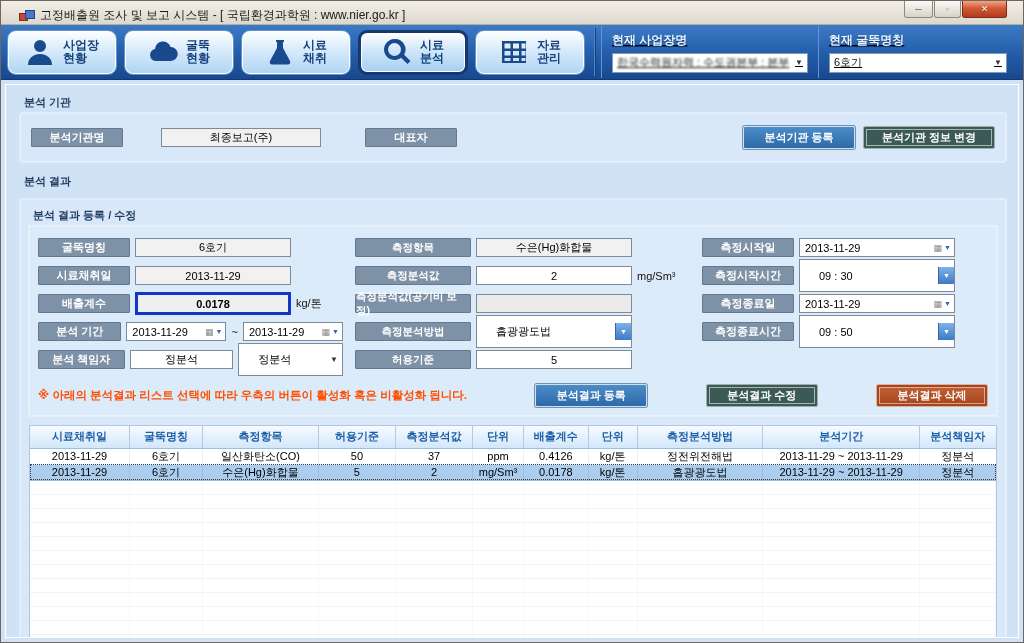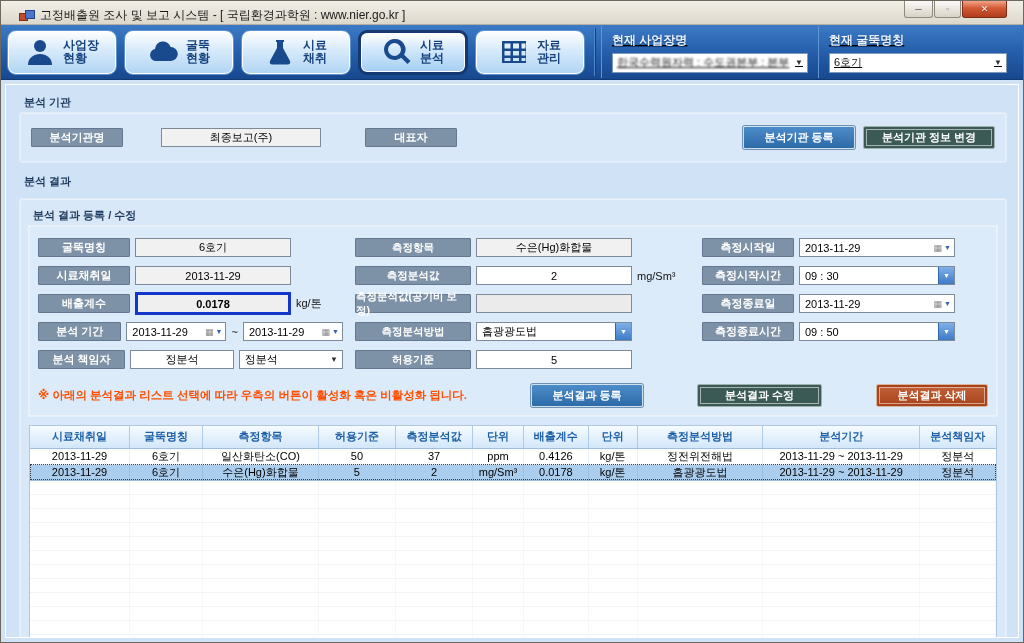--- a/index.html
+++ b/index.html
@@ -50,41 +50,41 @@
   .chip.w110 { width:116px; font-size:10.5px; }
   .field { height:19px; border:1px solid #7D8B99; background:#F1F1F1; font-size:11px; color:#000; display:flex; align-items:center; justify-content:center; }
   .field.white { background:#FFFFFF; }
   .field.dis { background:#EBEBEB; }
   .agencyrow .field { width:160px; margin:0 10px 0 4px; }
   .agencybtns { margin-left:auto; display:flex; gap:8px; }
 
   .btn { height:23px; font-size:11px; font-weight:bold; color:#fff; display:flex; align-items:center; justify-content:center; border-radius:2px; cursor:pointer; }
   .btn.blue { background:linear-gradient(#4C8CC9,#2D6BA8); border:1px solid #CFE0EF; box-shadow:0 0 0 1px #6E92B4; width:112px; }
   .btn.dark { background:#3C5A55; border:1px solid #9FB0AC; box-shadow:inset 0 0 0 2px #3C5A55, inset 0 0 0 3px rgba(255,255,255,.55); width:132px; }
-  .btn.dark.w112 { width:125px; }
+  .btn.dark.w112 { width:112px; }
   .btn.rust { background:linear-gradient(#C2633A,#A8431A); border:1px solid #D8B49F; box-shadow:inset 0 0 0 2px #A8431A, inset 0 0 0 3px rgba(255,255,255,.5); width:112px; }
 
   
   .results { margin-top:10px; padding:2px 8px 8px 8px; }
   .subgroup { border:1px dotted #F4F9FF; outline:1px solid rgba(255,255,255,0.35); background:rgba(228,240,252,0.35); padding:10px 8px 8px 8px; }
 
   .formgrid { display:grid; grid-template-columns: 305px 335px 300px; column-gap:12px; }
   .fcol { display:flex; flex-direction:column; gap:7px; }
   .frow { display:flex; align-items:center; gap:5px; height:21px; }
   .frow .field { width:156px; }
   .frow .field.focus { border:3px solid #1237C8; background:#EFEFEF; font-weight:bold; height:23px; }
   .unit { font-size:11px; color:#111; white-space:nowrap; }
 
   .datebox { width:156px; height:19px; background:#fff; border:1px solid #7D8B99; display:flex; align-items:center; font-size:11px; padding-left:5px; }
   .datebox.short { width:110px; }
   .datebox .dicons { margin-left:auto; display:flex; align-items:center; gap:2px; padding-right:3px; }
   .datebox .cal { font-size:9px; color:#8A8A8A; }
   .datebox .darr { font-size:7px; color:#2F66AC; }
 
-  .combo { width:156px; height:19px; background:#fff; border:1px solid #7D8B99; display:flex; align-items:center; font-size:11px; padding-left:5px; }
+  .combo { width:156px; height:33px; background:#fff; border:1px solid #7D8B99; display:flex; align-items:center; font-size:11px; padding-left:19px; }
   .combo .cbtn { margin-left:auto; width:16px; height:17px; background:linear-gradient(#7FB0E8,#3D7BC8); border-left:1px solid #2F66AC; color:#fff; font-size:7px; display:flex; align-items:center; justify-content:center; }
   .combo.plain .parr { margin-left:auto; padding-right:4px; font-size:8px; color:#333; }
   .tilde { font-size:11px; color:#111; }
 
   .noticebar { display:flex; align-items:center; justify-content:space-between; gap:8px; margin-top:14px; }
   .notice { font-size:11.5px; font-weight:bold; color:#FF4E00; margin-right:10px; }
 
   
   .tablewrap { margin-top:9px; background:#fff; border:1px solid #AFC8E2; height:224px; overflow:hidden; }
   table { border-collapse:collapse; table-layout:fixed; width:100%; }

